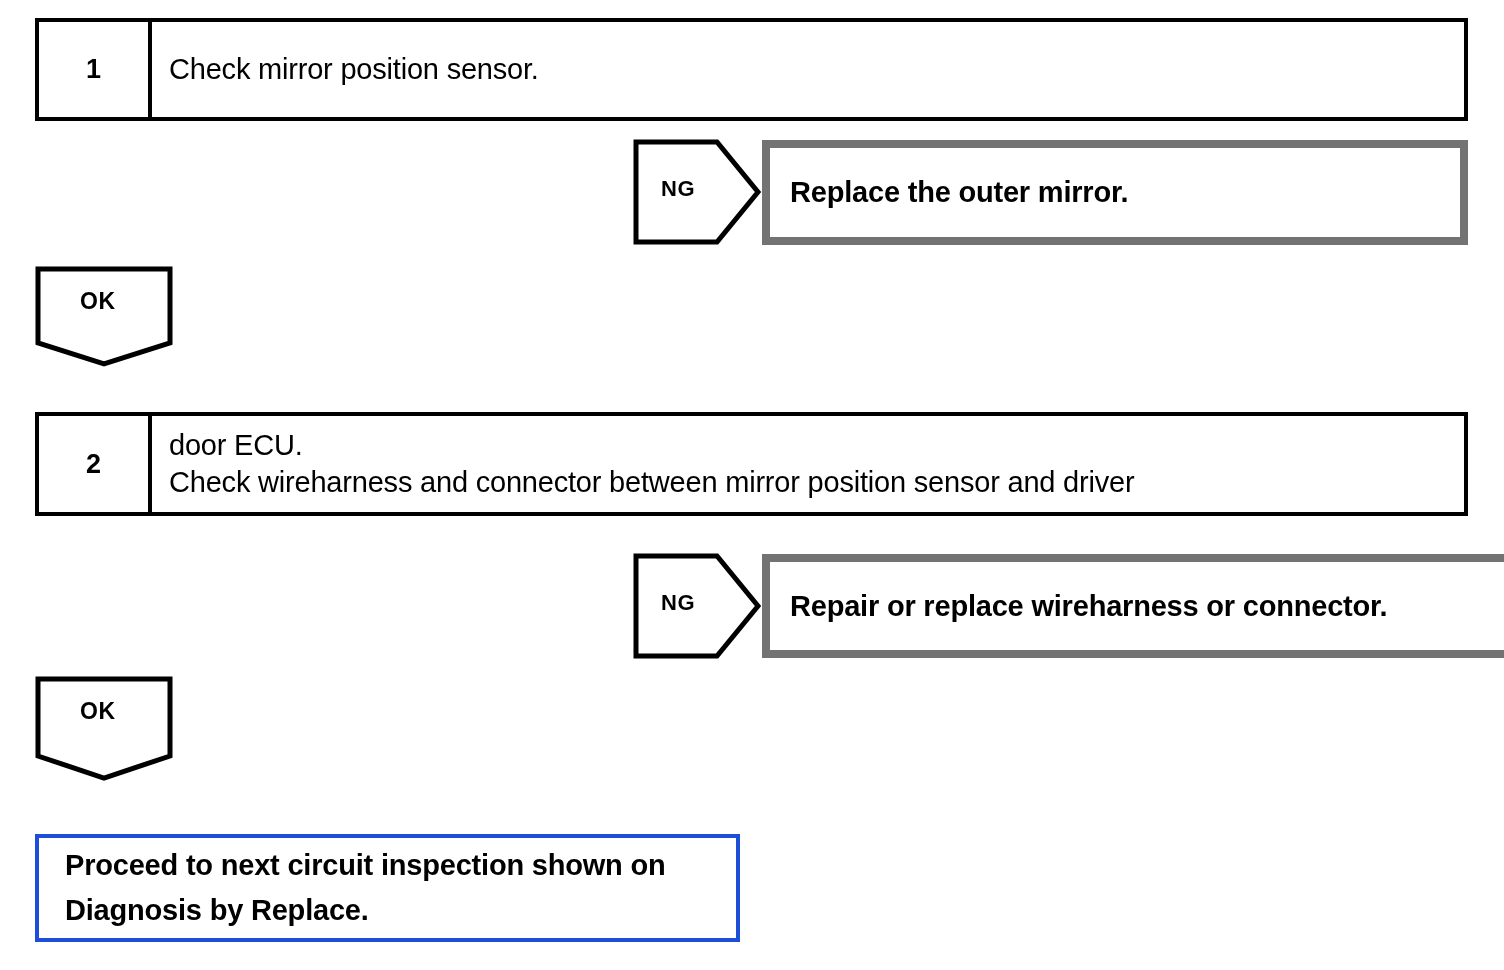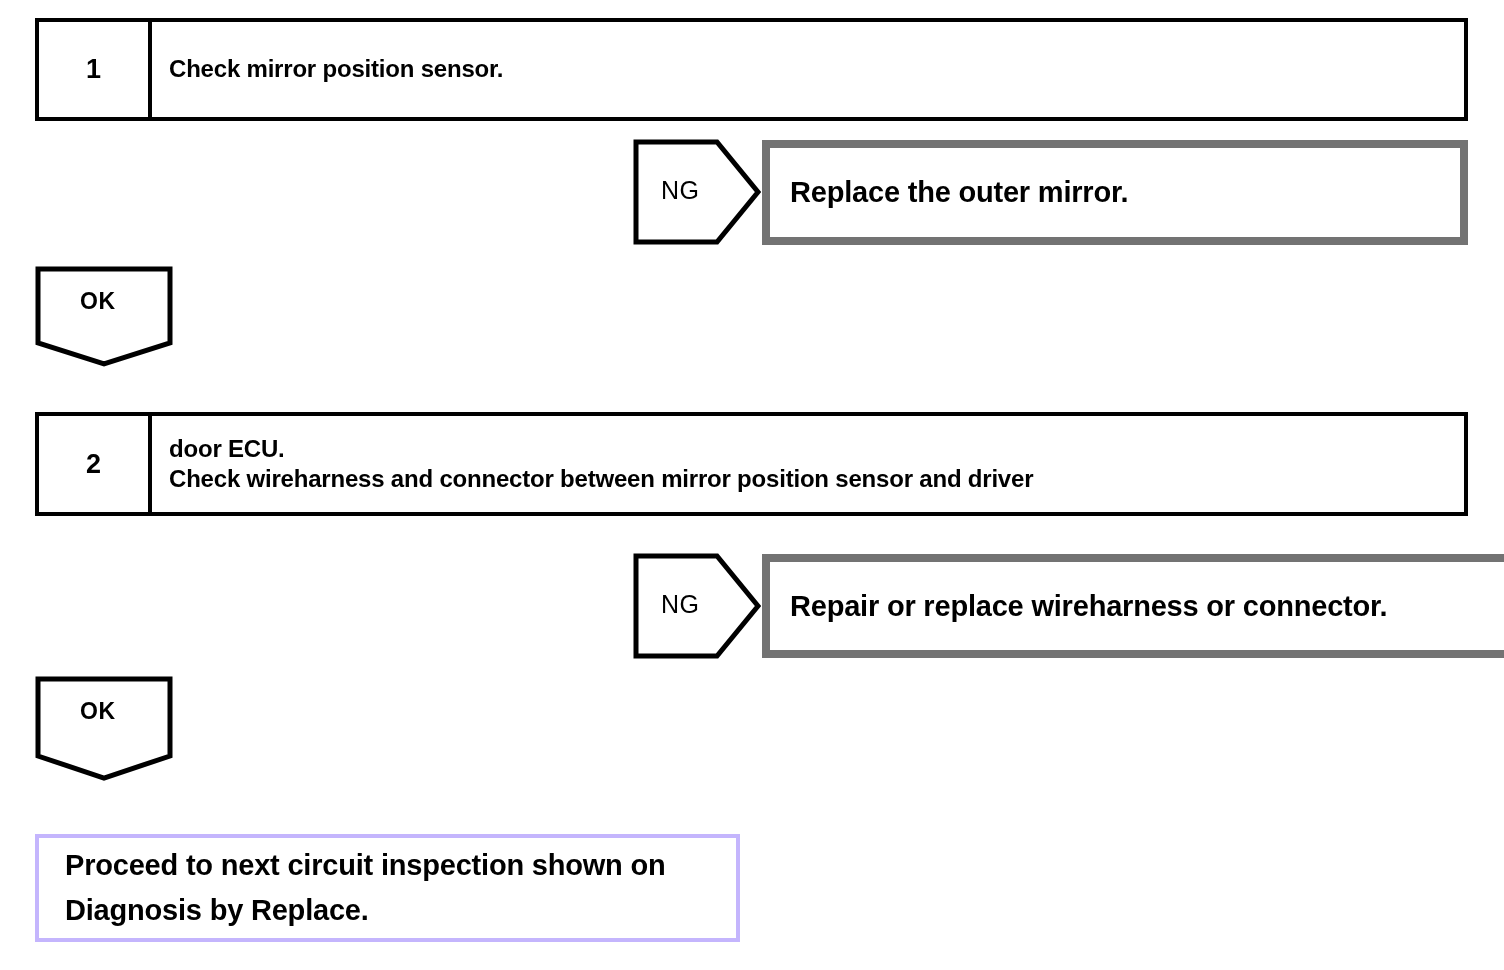--- a/index.html
+++ b/index.html
@@ -40,61 +40,61 @@
     font-size: 27px;
     font-weight: bold;
     letter-spacing: 0px;
   }
   .step-text {
     flex: 1 1 auto;
     display: flex;
     align-items: center;
     padding-left: 17px;
     padding-right: 10px;
-    font-size: 24px;
-    font-weight: bold;
+    font-size: 29px;
+    font-weight: normal;
     line-height: 1.27;
     letter-spacing: -0.2px;
   }
 
   
   .result-box {
     border: 8px solid #737373;
     background: #fff;
     display: flex;
     align-items: center;
     padding-left: 20px;
     padding-right: 12px;
     font-size: 29px;
     font-weight: bold;
     letter-spacing: -0.2px;
   }
 
   .final-box {
-    border: 4px solid #c4b5fd;
+    border: 4px solid #1d4ed8;
     background: #fff;
     display: flex;
     align-items: center;
     padding-left: 26px;
     padding-right: 12px;
     font-size: 29px;
     font-weight: bold;
     line-height: 1.55;
     letter-spacing: -0.2px;
   }
 
   
   .ng-arrow {
     position: absolute;
   }
   .ng-arrow svg { display: block; }
   .ng-label {
     position: absolute;
-    font-size: 25px;
-    font-weight: normal;
+    font-size: 22px;
+    font-weight: bold;
     letter-spacing: 0.5px;
   }
 
   
   .ok-arrow { position: absolute; }
   .ok-arrow svg { display: block; }
   .ok-label {
     position: absolute;
     font-size: 23px;
     font-weight: bold;

